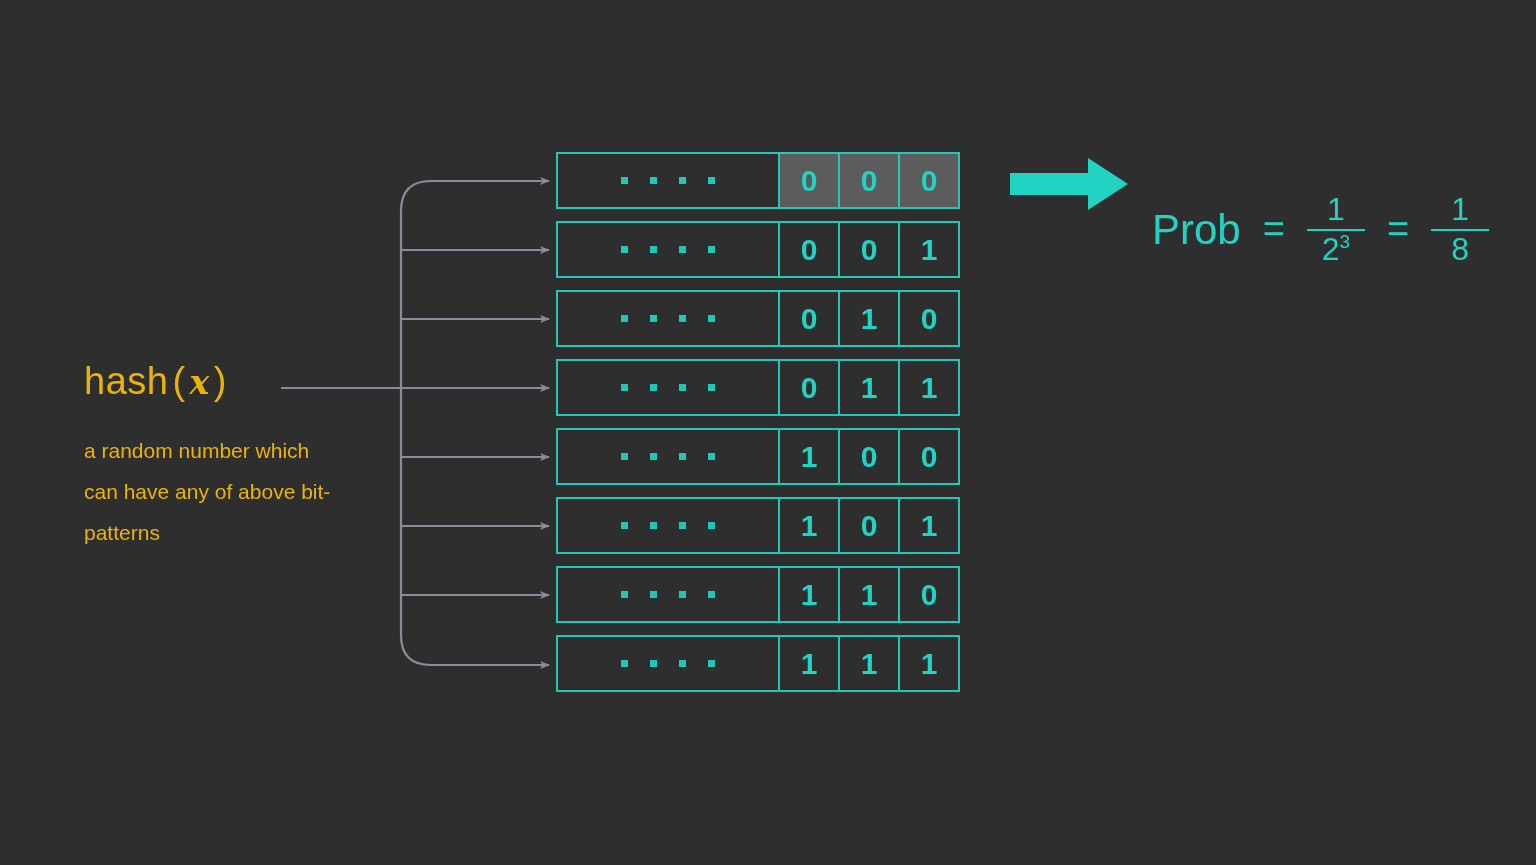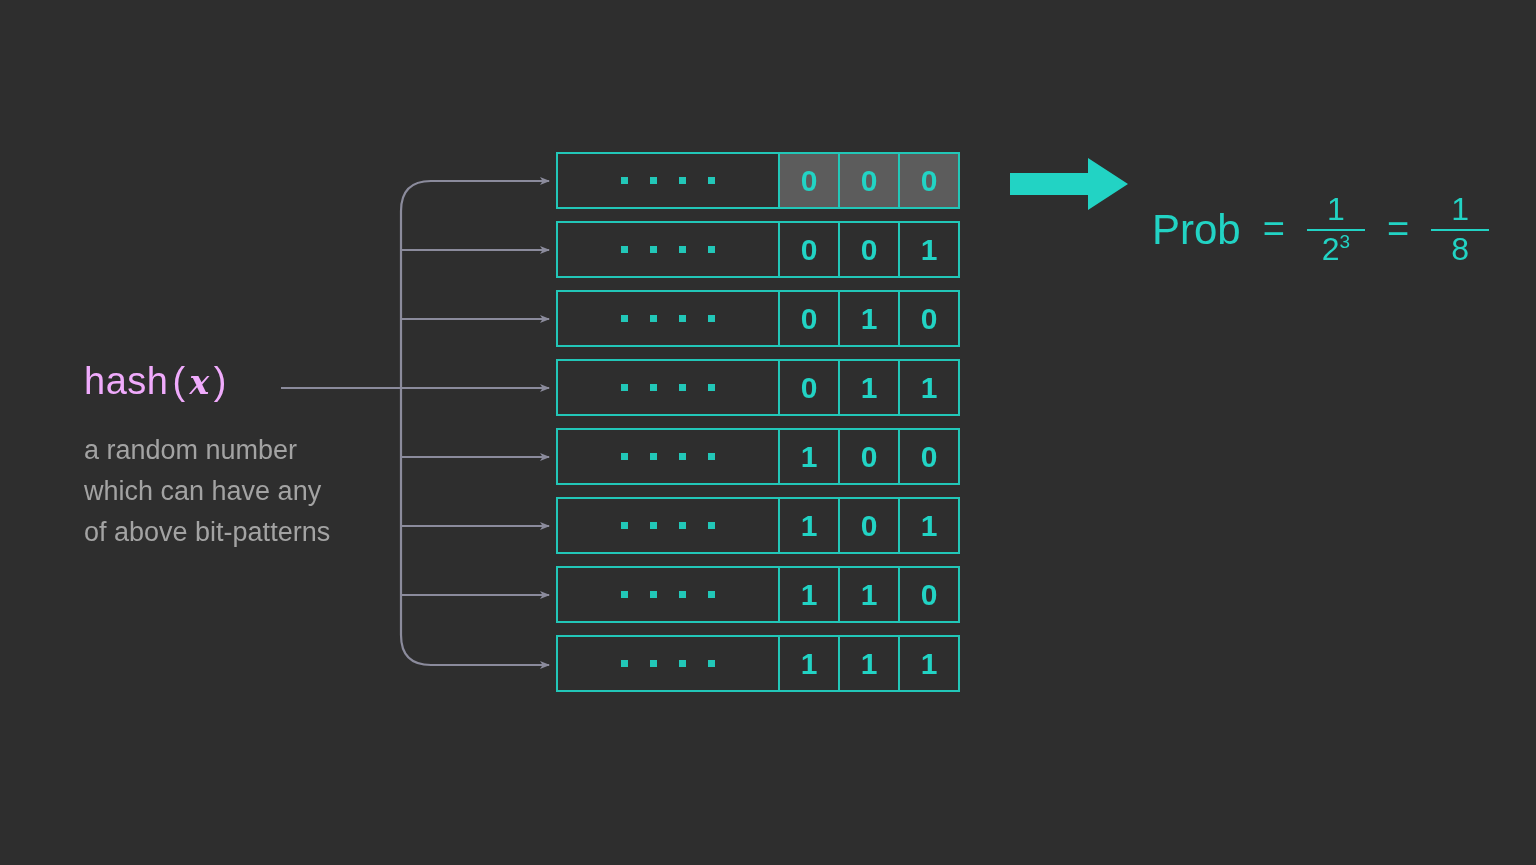--- a/index.html
+++ b/index.html
@@ -15,44 +15,44 @@
     overflow: hidden;
     font-family: "Liberation Sans", sans-serif;
   }
 
   
   #hash-label {
     position: absolute;
     left: 84px;
     top: 362px;
     font-size: 38px;
-    color: #f0abfc;
+    color: #eab308;
     letter-spacing: 0.5px;
     white-space: nowrap;
     line-height: 1;
   }
   #hash-label .paren {
     font-size: 38px;
     padding: 0 4px;
   }
   #hash-label .var {
     font-family: "DejaVu Serif", serif;
     font-style: italic;
     font-size: 33px;
     font-weight: 700;
   }
 
   #hash-desc {
     position: absolute;
     left: 84px;
     top: 430px;
     width: 250px;
-    font-size: 27px;
+    font-size: 21px;
     line-height: 41px;
-    color: #a3a3a3;
+    color: #eab308;
   }
 
   
   #connectors {
     position: absolute;
     left: 0;
     top: 0;
     width: 1536px;
     height: 865px;
     pointer-events: none;

